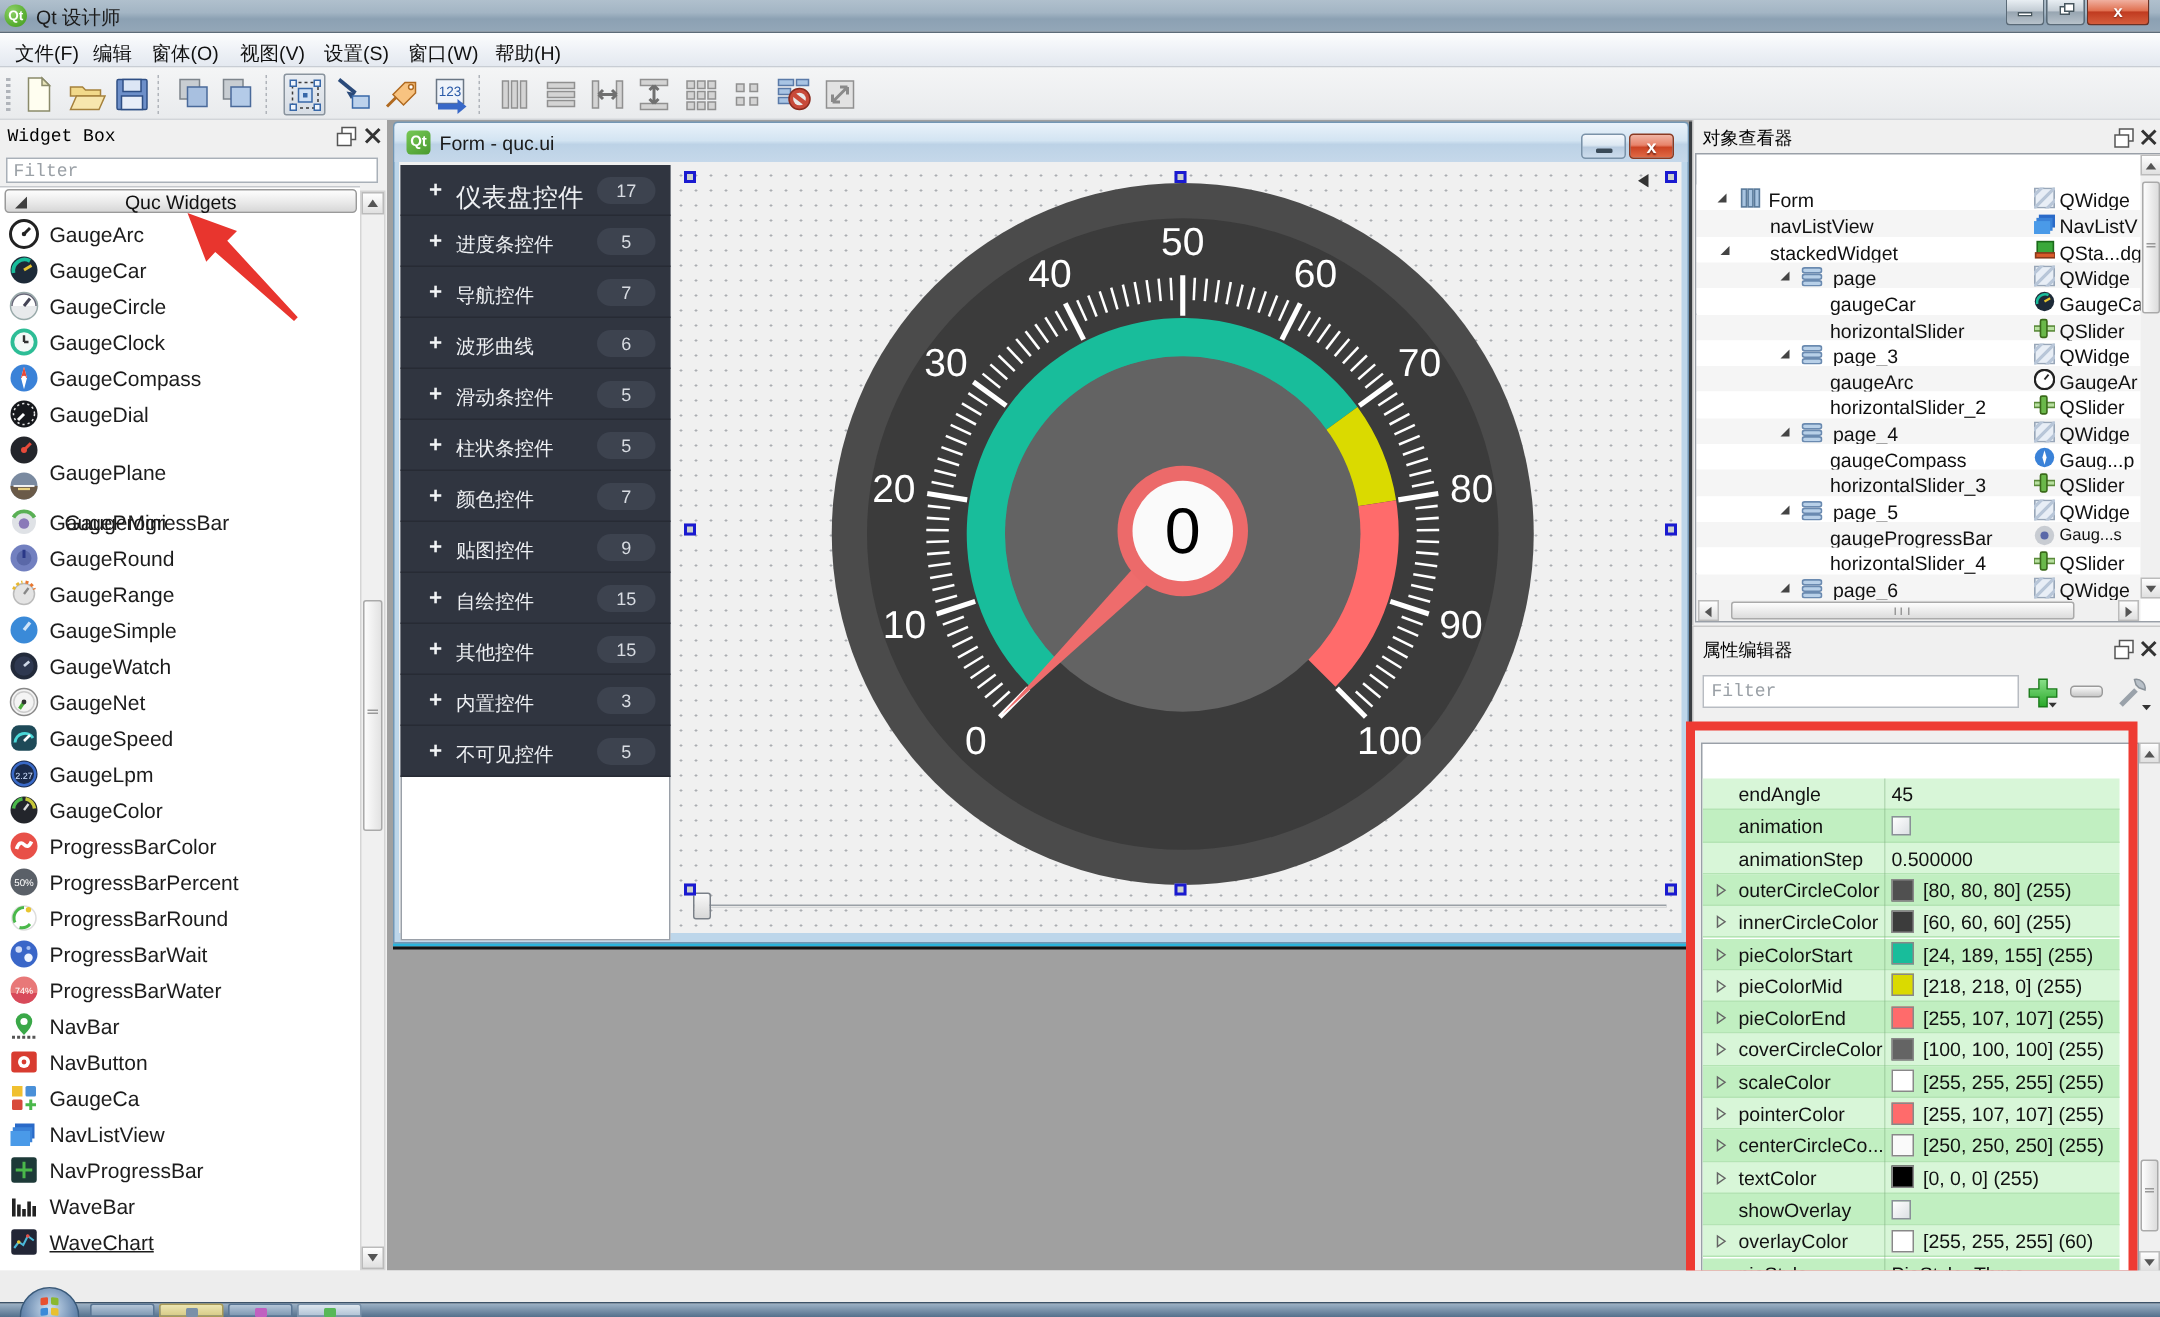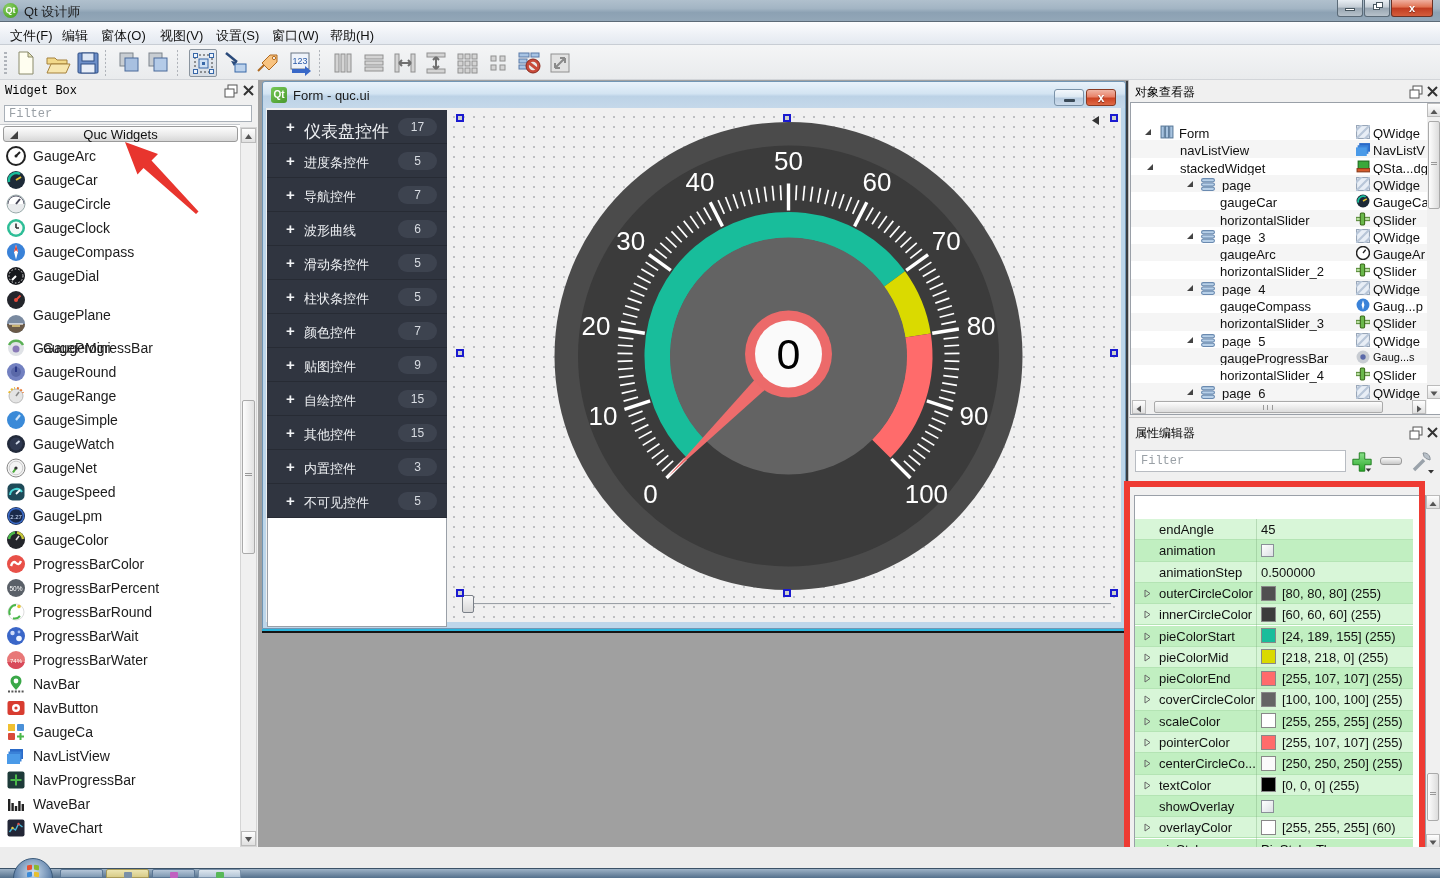--- a/index.html
+++ b/index.html
@@ -325,21 +325,21 @@
           <rect x="15.6" y="10" width="2.4" height="7"></rect>
         </g>
       </svg></div>
     <div class="abs" style="left:33px;top:716px;font-size:14px;color:#1c1c1c;">WaveBar</div>
     <div class="abs" style="left:6px;top:738px;width:20px;height:20px;"><svg width="20" height="20" viewBox="0 0 20 20">
         <rect x="1.5" y="1.5" width="17" height="17" rx="2" fill="#222636"></rect>
         <path d="M3.5 14 l3 -4 l3 2 l3 -6 l4 3" stroke="#4ab8d8" stroke-width="1.4" fill="none"></path>
         <circle cx="6.5" cy="10" r="1.2" fill="#e8c530"></circle>
         <circle cx="12.5" cy="6" r="1.2" fill="#e85048"></circle>
       </svg></div>
-    <div class="abs" style="left:33px;top:740px;font-size:14px;color:#1c1c1c;">WaveChart</div>
+    <div class="abs" style="left:33px;top:740px;font-size:14px;color:#1c1c1c;text-decoration:underline;">WaveChart</div>
  <div class="abs" style="left:240px;top:47px;width:17px;height:720px;background:#f0f0f0;border:1px solid #d5d5d5;">
   <div class="abs" style="left:0;top:0;width:15px;height:15px;background:linear-gradient(180deg,#fefefe,#e0e0e0);border:1px solid #bbb;"><svg width="13" height="13">
           <polygon points="6.5,4 10,9 3,9" fill="#555"></polygon>
         </svg></div>
   <div class="abs" style="left:1px;top:272px;width:13px;height:154px;background:linear-gradient(90deg,#fdfdfd,#e2e2e2);border:1px solid #aaa;border-radius:2px;">
         <div style="margin:72px 2px 0 2px;border-top:1px solid #999;border-bottom:1px solid #999;height:3px;"></div>
       </div>
   <div class="abs" style="left:0;top:703px;width:15px;height:15px;background:linear-gradient(180deg,#fefefe,#e0e0e0);border:1px solid #bbb;"><svg width="13" height="13">
           <polygon points="6.5,9 10,4 3,4" fill="#555"></polygon>
         </svg></div>

